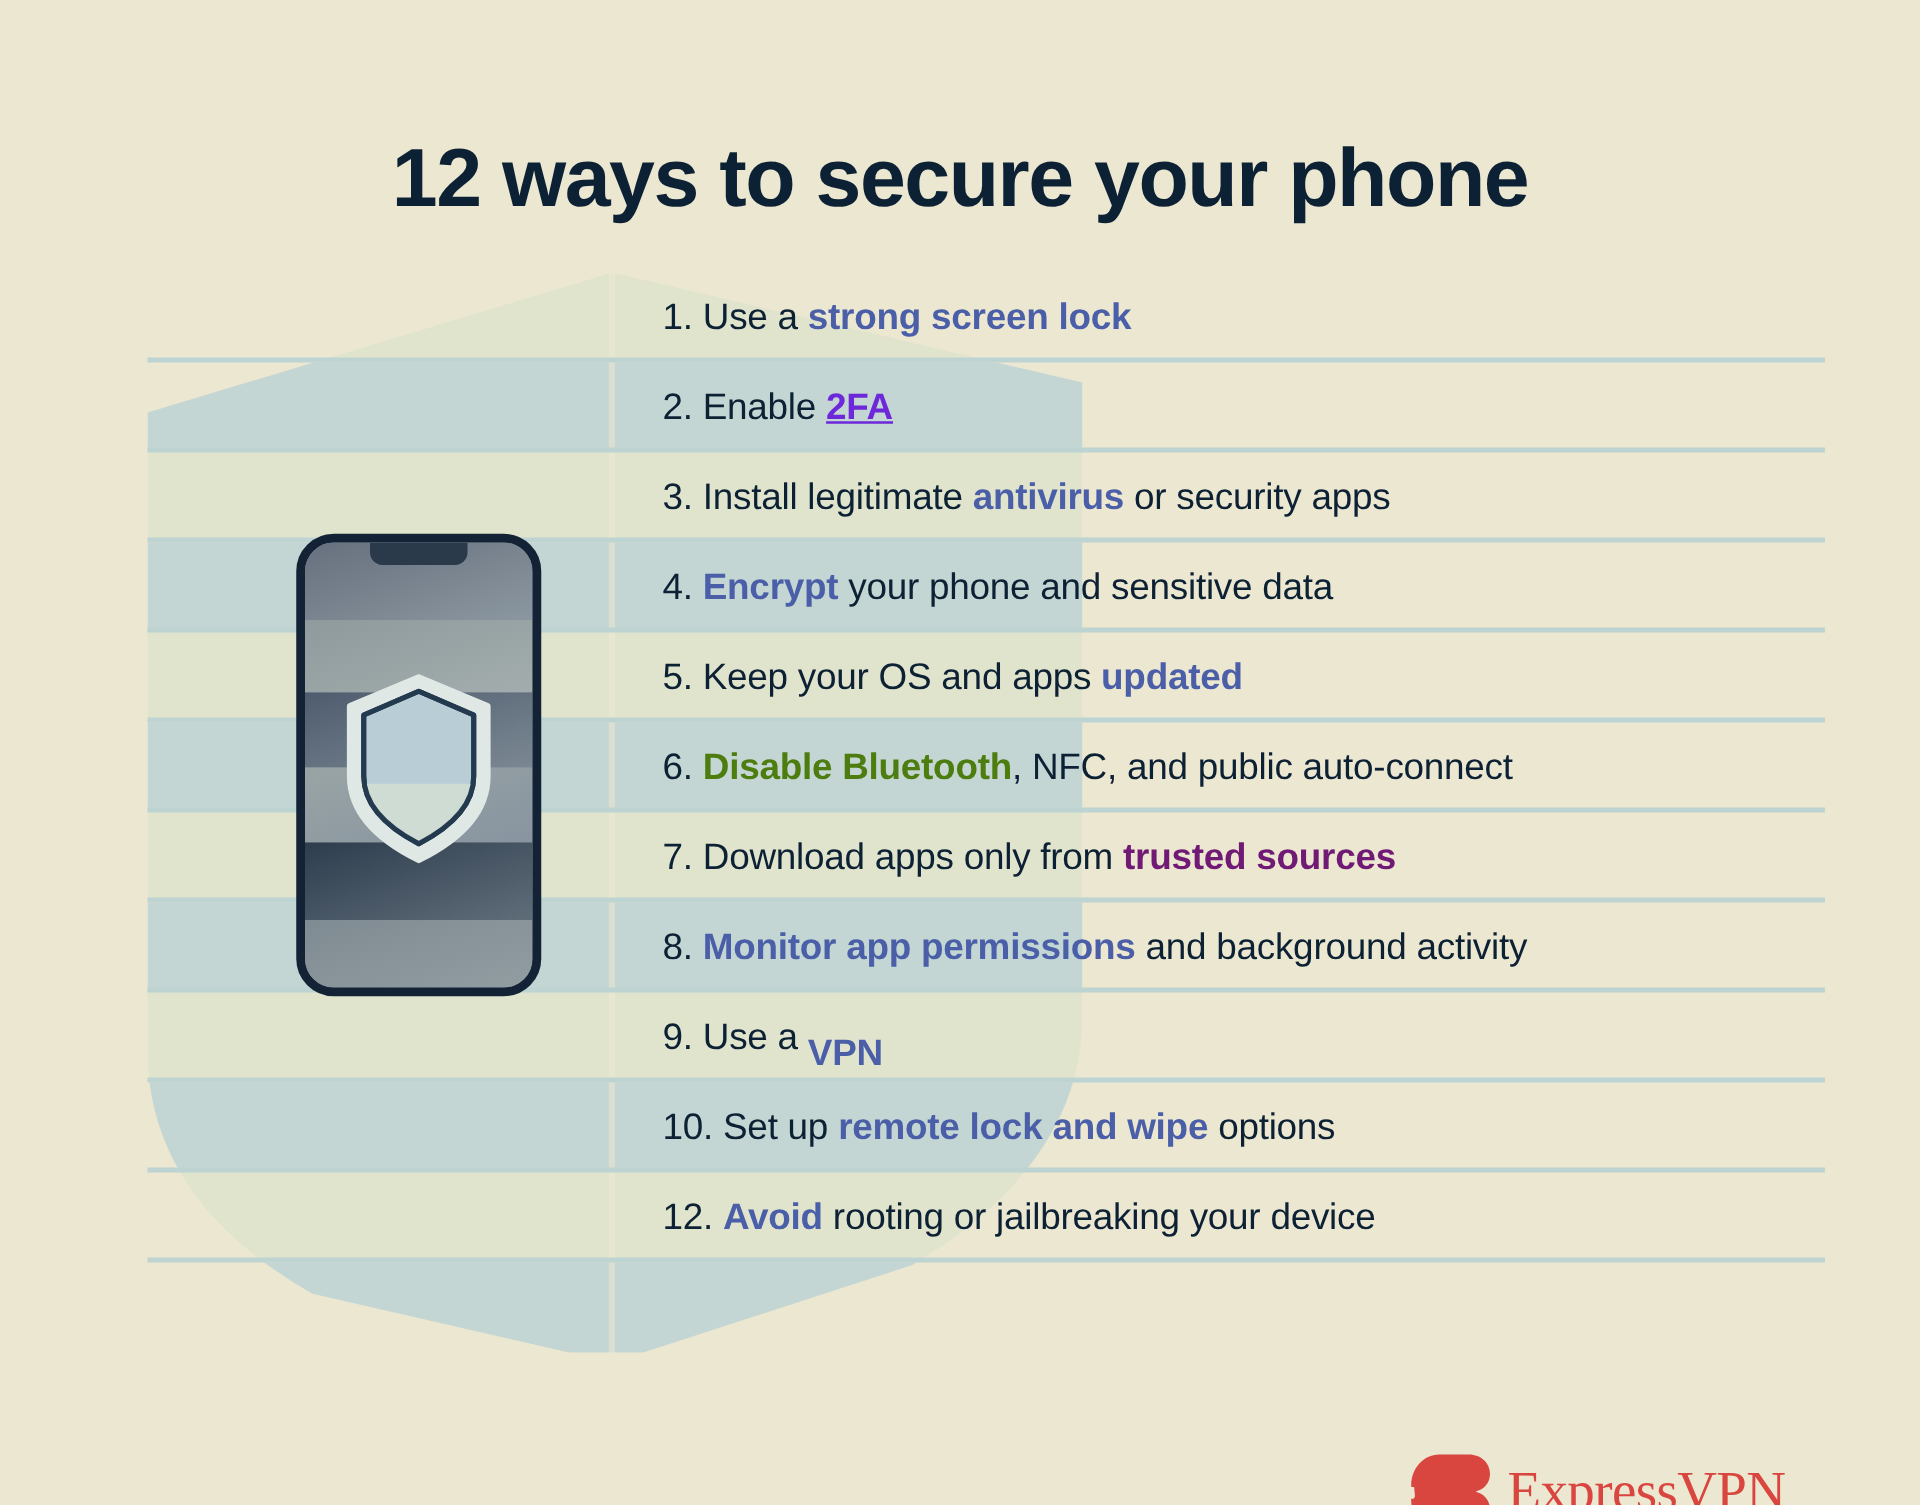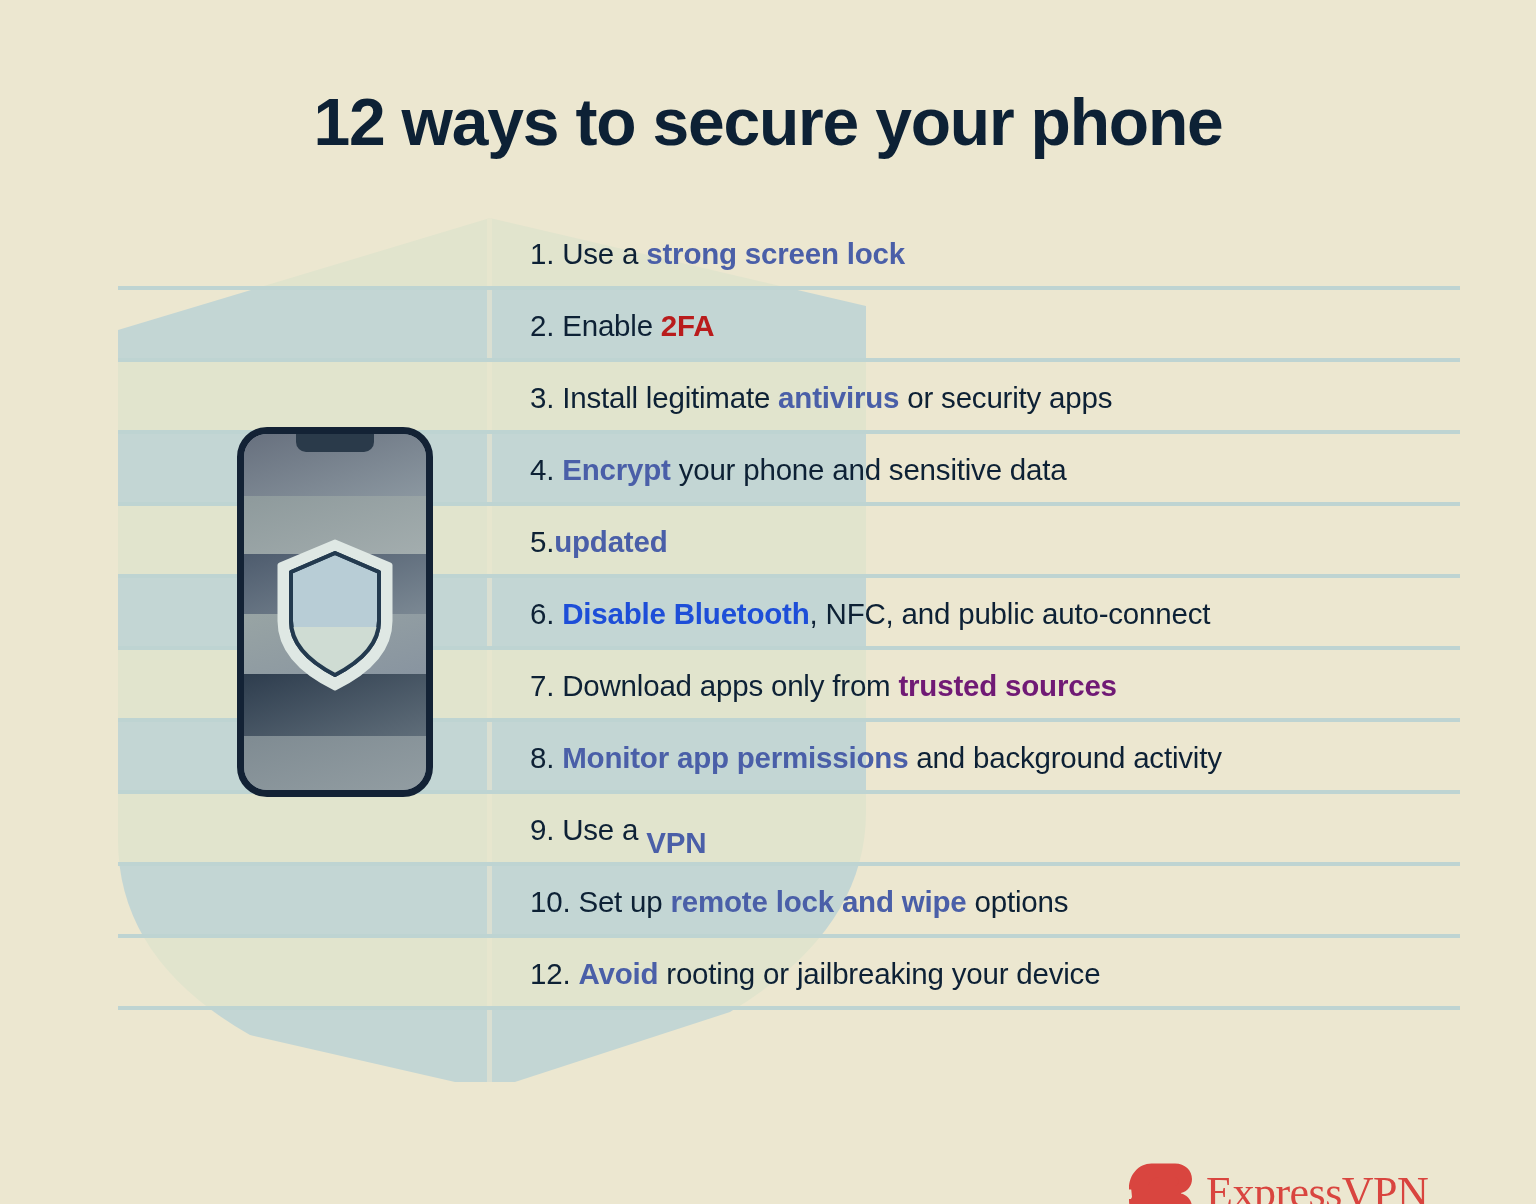--- a/index.html
+++ b/index.html
@@ -17,21 +17,21 @@
     position: relative;
     width: 1536px;
     height: 1204px;
     background: #ece7d0;
   }
 
   
   #title {
     position: absolute;
     left: 0;
-    top: 84px;
+    top: 104px;
     width: 1536px;
     text-align: center;
     font-size: 66px;
     font-weight: 700;
     letter-spacing: -1.2px;
     color: #0d2135;
     font-family: "Liberation Sans", sans-serif;
   }
 
   
@@ -225,44 +225,45 @@
   <div id="list">
       <div class="row">
         <span class="num">1.</span>
         <span style="white-space: pre;"> Use a </span>
         <span class="hl" style="color: rgb(74, 95, 168);">strong screen lock</span>
         <span style="white-space: pre;"></span>
       </div>
       <div class="row">
         <span class="num">2.</span>
         <span style="white-space: pre;"> Enable </span>
-        <span class="hl" style="color: #b91c1c;">2FA</span>
+        <span class="hl" style="color: #6d28d9; text-decoration: underline;">2FA</span>
         <span style="white-space: pre;"></span>
       </div>
       <div class="row">
         <span class="num">3.</span>
         <span style="white-space: pre;"> Install legitimate </span>
         <span class="hl" style="color: rgb(74, 95, 168);">antivirus</span>
         <span style="white-space: pre;"> or security apps</span>
       </div>
       <div class="row">
         <span class="num">4.</span>
         <span style="white-space: pre;"> </span>
         <span class="hl" style="color: rgb(74, 95, 168);">Encrypt</span>
         <span style="white-space: pre;"> your phone and sensitive data</span>
       </div>
       <div class="row">
         <span class="num">5.</span>
+        <span style="white-space: pre;"> Keep your OS and apps </span>
         <span class="hl" style="color: rgb(74, 95, 168);">updated</span>
         <span style="white-space: pre;"></span>
       </div>
       <div class="row">
         <span class="num">6.</span>
         <span style="white-space: pre;"> </span>
-        <span class="hl" style="color: #1d4ed8;">Disable Bluetooth</span>
+        <span class="hl" style="color: #4d7c0f;">Disable Bluetooth</span>
         <span style="white-space: pre;">, NFC, and public auto-connect</span>
       </div>
       <div class="row">
         <span class="num">7.</span>
         <span style="white-space: pre;"> Download apps only from </span>
         <span class="hl" style="color: #701a75;">trusted sources</span>
         <span style="white-space: pre;"></span>
       </div>
       <div class="row">
         <span class="num">8.</span>

